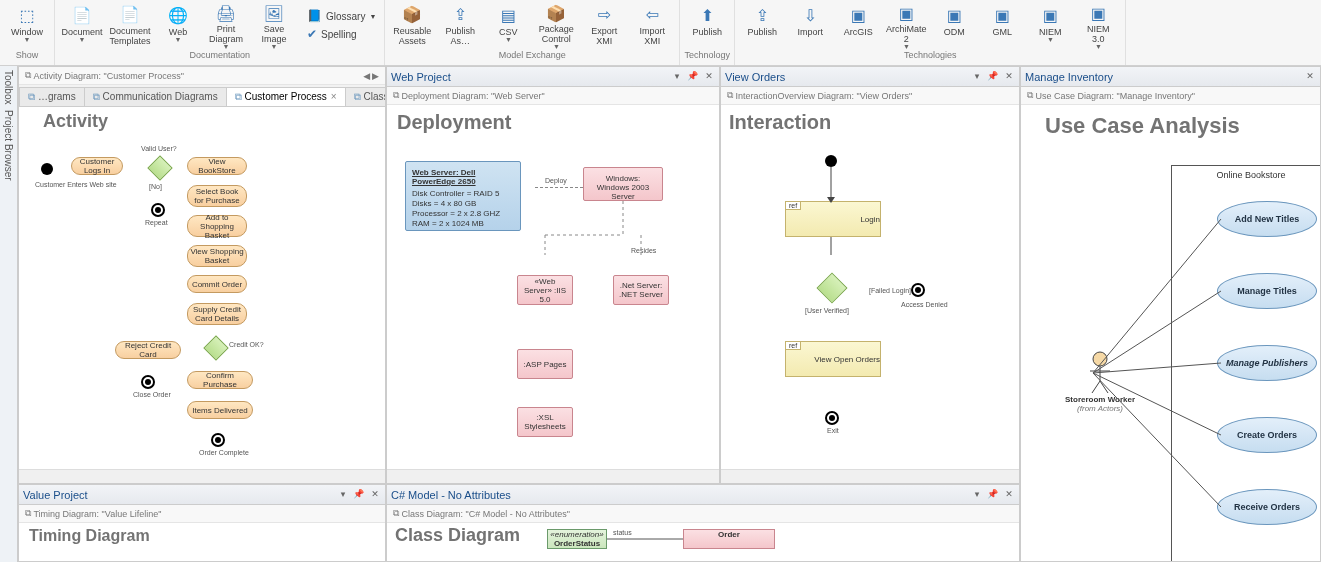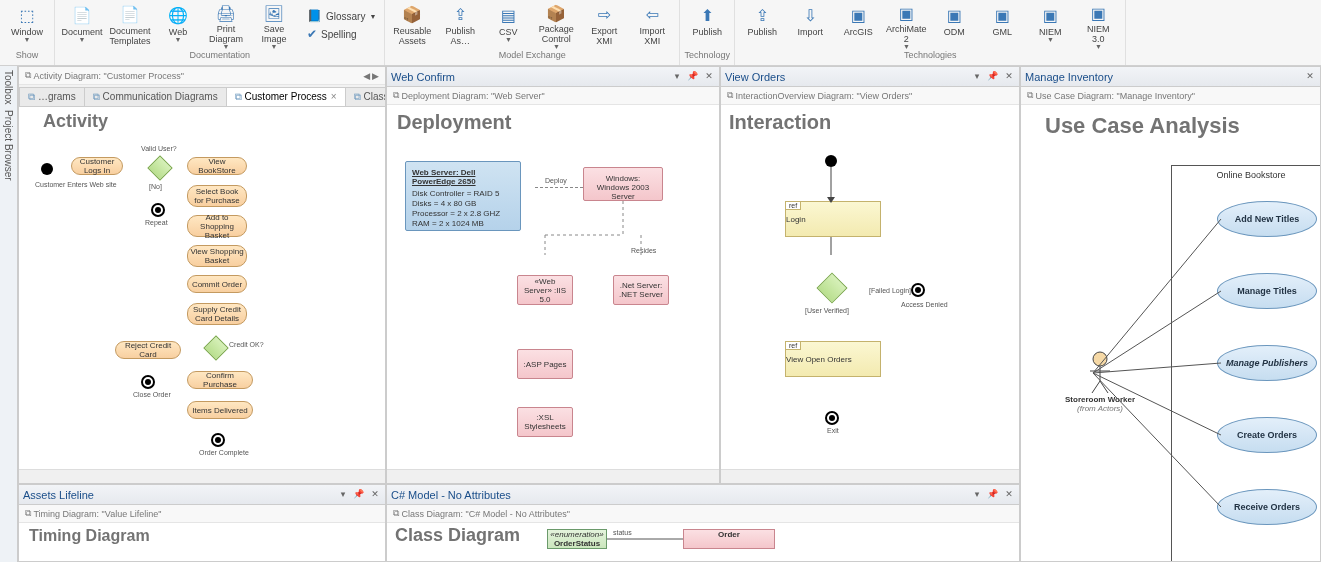--- a/index.html
+++ b/index.html
@@ -39,21 +39,21 @@
   .dot{position:absolute;width:12px;height:12px;background:#000;border-radius:50%}
   .ring{position:absolute;width:14px;height:14px;border:2px solid #000;border-radius:50%;display:flex;align-items:center;justify-content:center}
   .ring::after{content:"";width:6px;height:6px;background:#000;border-radius:50%}
   .note{position:absolute;font-size:7px;color:#555}
   
   .node3d{position:absolute;background:linear-gradient(#cfe3f2,#b5d2ea);border:1px solid #6a96bd;border-radius:2px;font-size:8px;padding:6px}
   .node3d.pink{background:linear-gradient(#fbe0e3,#f4c6cb);border-color:#c9858e}
   .comp{position:absolute;background:linear-gradient(#fbe0e3,#f4c6cb);border:1px solid #c9858e;border-radius:2px;font-size:8px;display:flex;align-items:center;justify-content:center;text-align:center;padding:2px}
   .dash{position:absolute;border-top:1px dashed #888}
   
-  .frag{position:absolute;background:linear-gradient(#fbf7d2,#f3eab0);border:1px solid #c4b26d;font-size:8px;display:flex;align-items:center;justify-content:flex-start}
+  .frag{position:absolute;background:linear-gradient(#fbf7d2,#f3eab0);border:1px solid #c4b26d;font-size:8px;display:flex;align-items:center;justify-content:flex-end}
   .frag .ref{position:absolute;top:0;left:0;font-size:7px;border:1px solid #c4b26d;border-top:none;border-left:none;padding:0 3px;background:#fff}
   .igate{position:absolute;width:22px;height:22px;transform:rotate(45deg);background:linear-gradient(#d6f0b8,#b9df8f);border:1px solid #7aa84a}
   
   .actor{position:absolute;display:flex;flex-direction:column;align-items:center;font-size:8px;color:#333}
   .uc{position:absolute;width:100px;height:36px;border:1px solid #6a96bd;border-radius:50%/50%;background:linear-gradient(#e3effa,#c6ddf0);display:flex;align-items:center;justify-content:center;font-size:9px;font-weight:600;color:#234}
   .ucbox{position:absolute;border:1px solid #555;padding:4px;font-size:9px;text-align:center}
   
   .cls{position:absolute;border:1px solid #6b9a6b;background:linear-gradient(#e4f3dc,#cbe6bd);font-size:8px;text-align:center;padding:0}
   .cls.pink{border-color:#c9858e;background:linear-gradient(#fbe0e3,#f4c6cb)}
   svg.edges{position:absolute;inset:0;pointer-events:none}
@@ -239,21 +239,21 @@
       <div class="act" style="left:168px;top:264px;width:66px;height:18px">Confirm Purchase</div>
       <div class="act" style="left:168px;top:294px;width:66px;height:18px">Items Delivered</div>
       <div class="ring" style="left:192px;top:326px"></div>
       <div class="note" style="left:180px;top:342px">Order Complete</div>
     </div>
     <div class="scroll-x"></div>
   </div>
 
   <div class="pane" style="grid-column:2;grid-row:1">
     <div class="phead">
-      <span>Web Confirm</span>
+      <span>Web Project</span>
       <span class="spacer"></span>
       <span class="wbtn">▾</span>
       <span class="wbtn">📌</span>
       <span class="wbtn">✕</span>
     </div>
     <div class="bc">
       <span>⧉</span>
       <span>Deployment Diagram: "Web Server"</span>
     </div>
     <div class="canvas">
@@ -375,21 +375,21 @@
           <line x1="72" y1="268" x2="200" y2="186" stroke="#555"></line>
           <line x1="72" y1="268" x2="200" y2="258" stroke="#555"></line>
           <line x1="72" y1="268" x2="200" y2="330" stroke="#555"></line>
           <line x1="72" y1="268" x2="200" y2="402" stroke="#555"></line>
         </svg>
     </div>
   </div>
 
   <div class="pane" style="grid-column:1;grid-row:2">
     <div class="phead">
-      <span>Assets Lifeline</span>
+      <span>Value Project</span>
       <span class="spacer"></span>
       <span class="wbtn">▾</span>
       <span class="wbtn">📌</span>
       <span class="wbtn">✕</span>
     </div>
     <div class="bc">
       <span>⧉</span>
       <span>Timing Diagram: "Value Lifeline"</span>
     </div>
     <div class="canvas">

